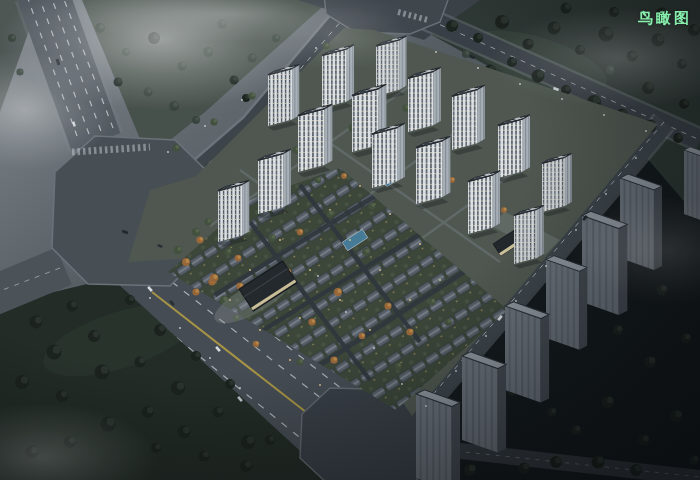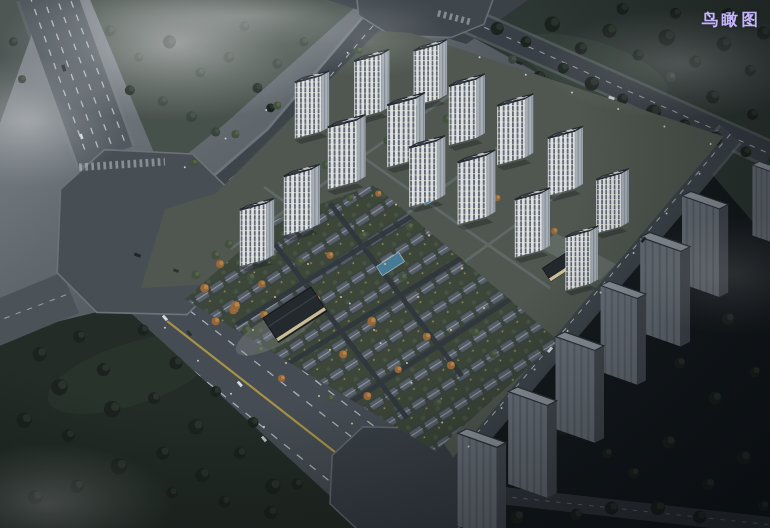--- a/index.html
+++ b/index.html
@@ -473,14 +473,14 @@
     <ellipse cx="230" cy="14" rx="180" ry="28" fill="url(#fog)" opacity=".3"></ellipse>
     <ellipse cx="335" cy="38" rx="80" ry="32" fill="url(#fog)" opacity=".22"></ellipse>
     <ellipse cx="620" cy="58" rx="130" ry="50" fill="url(#fog)" opacity=".3"></ellipse>
     <ellipse cx="668" cy="250" rx="95" ry="55" fill="url(#fog)" opacity=".2"></ellipse>
     <ellipse cx="42" cy="458" rx="115" ry="55" fill="url(#fog)" opacity=".3"></ellipse>
   </g>
   <rect width="700" height="480" fill="#2b3542" opacity=".07"></rect>
   <rect width="700" height="480" fill="url(#vig)"></rect>
 </svg>
 
-<div class="caption" style="color: #c4b5fd; font-family: Liberation Mono, monospace;">鸟瞰图</div>
+<div class="caption" style="color: #86efac; font-family: Liberation Mono, monospace;">鸟瞰图</div>
 </div>
 
 </body></html>

